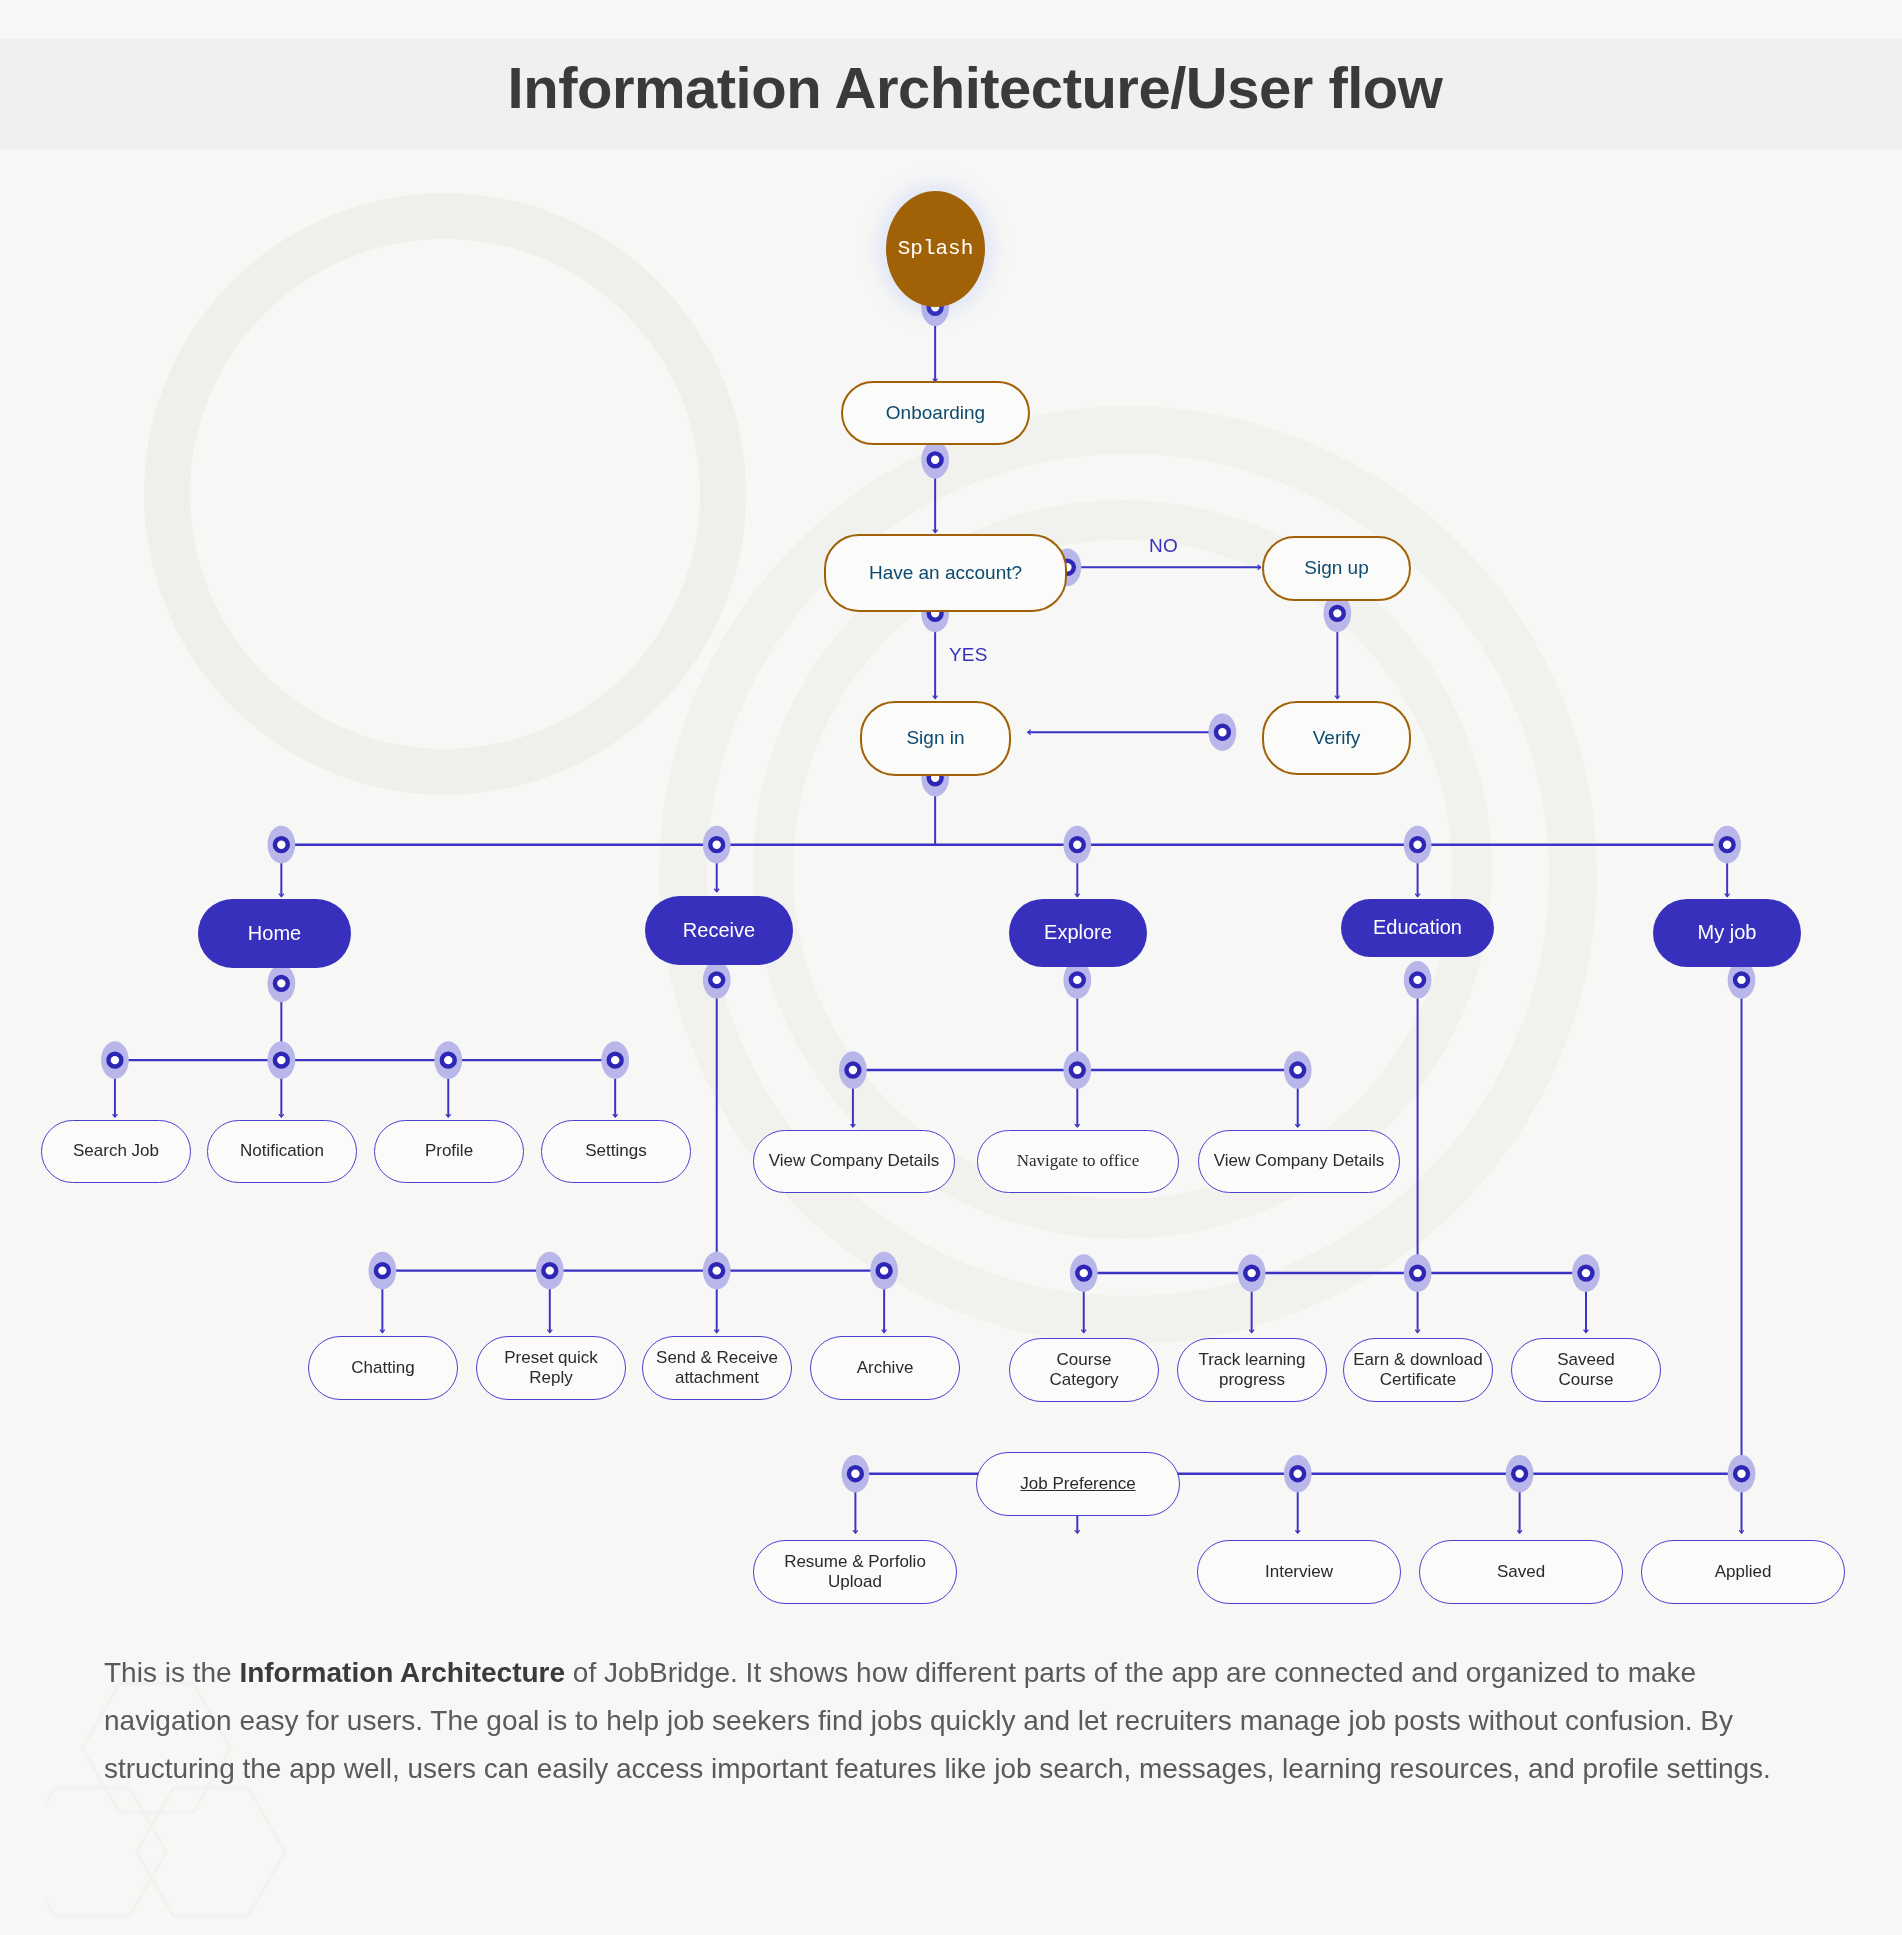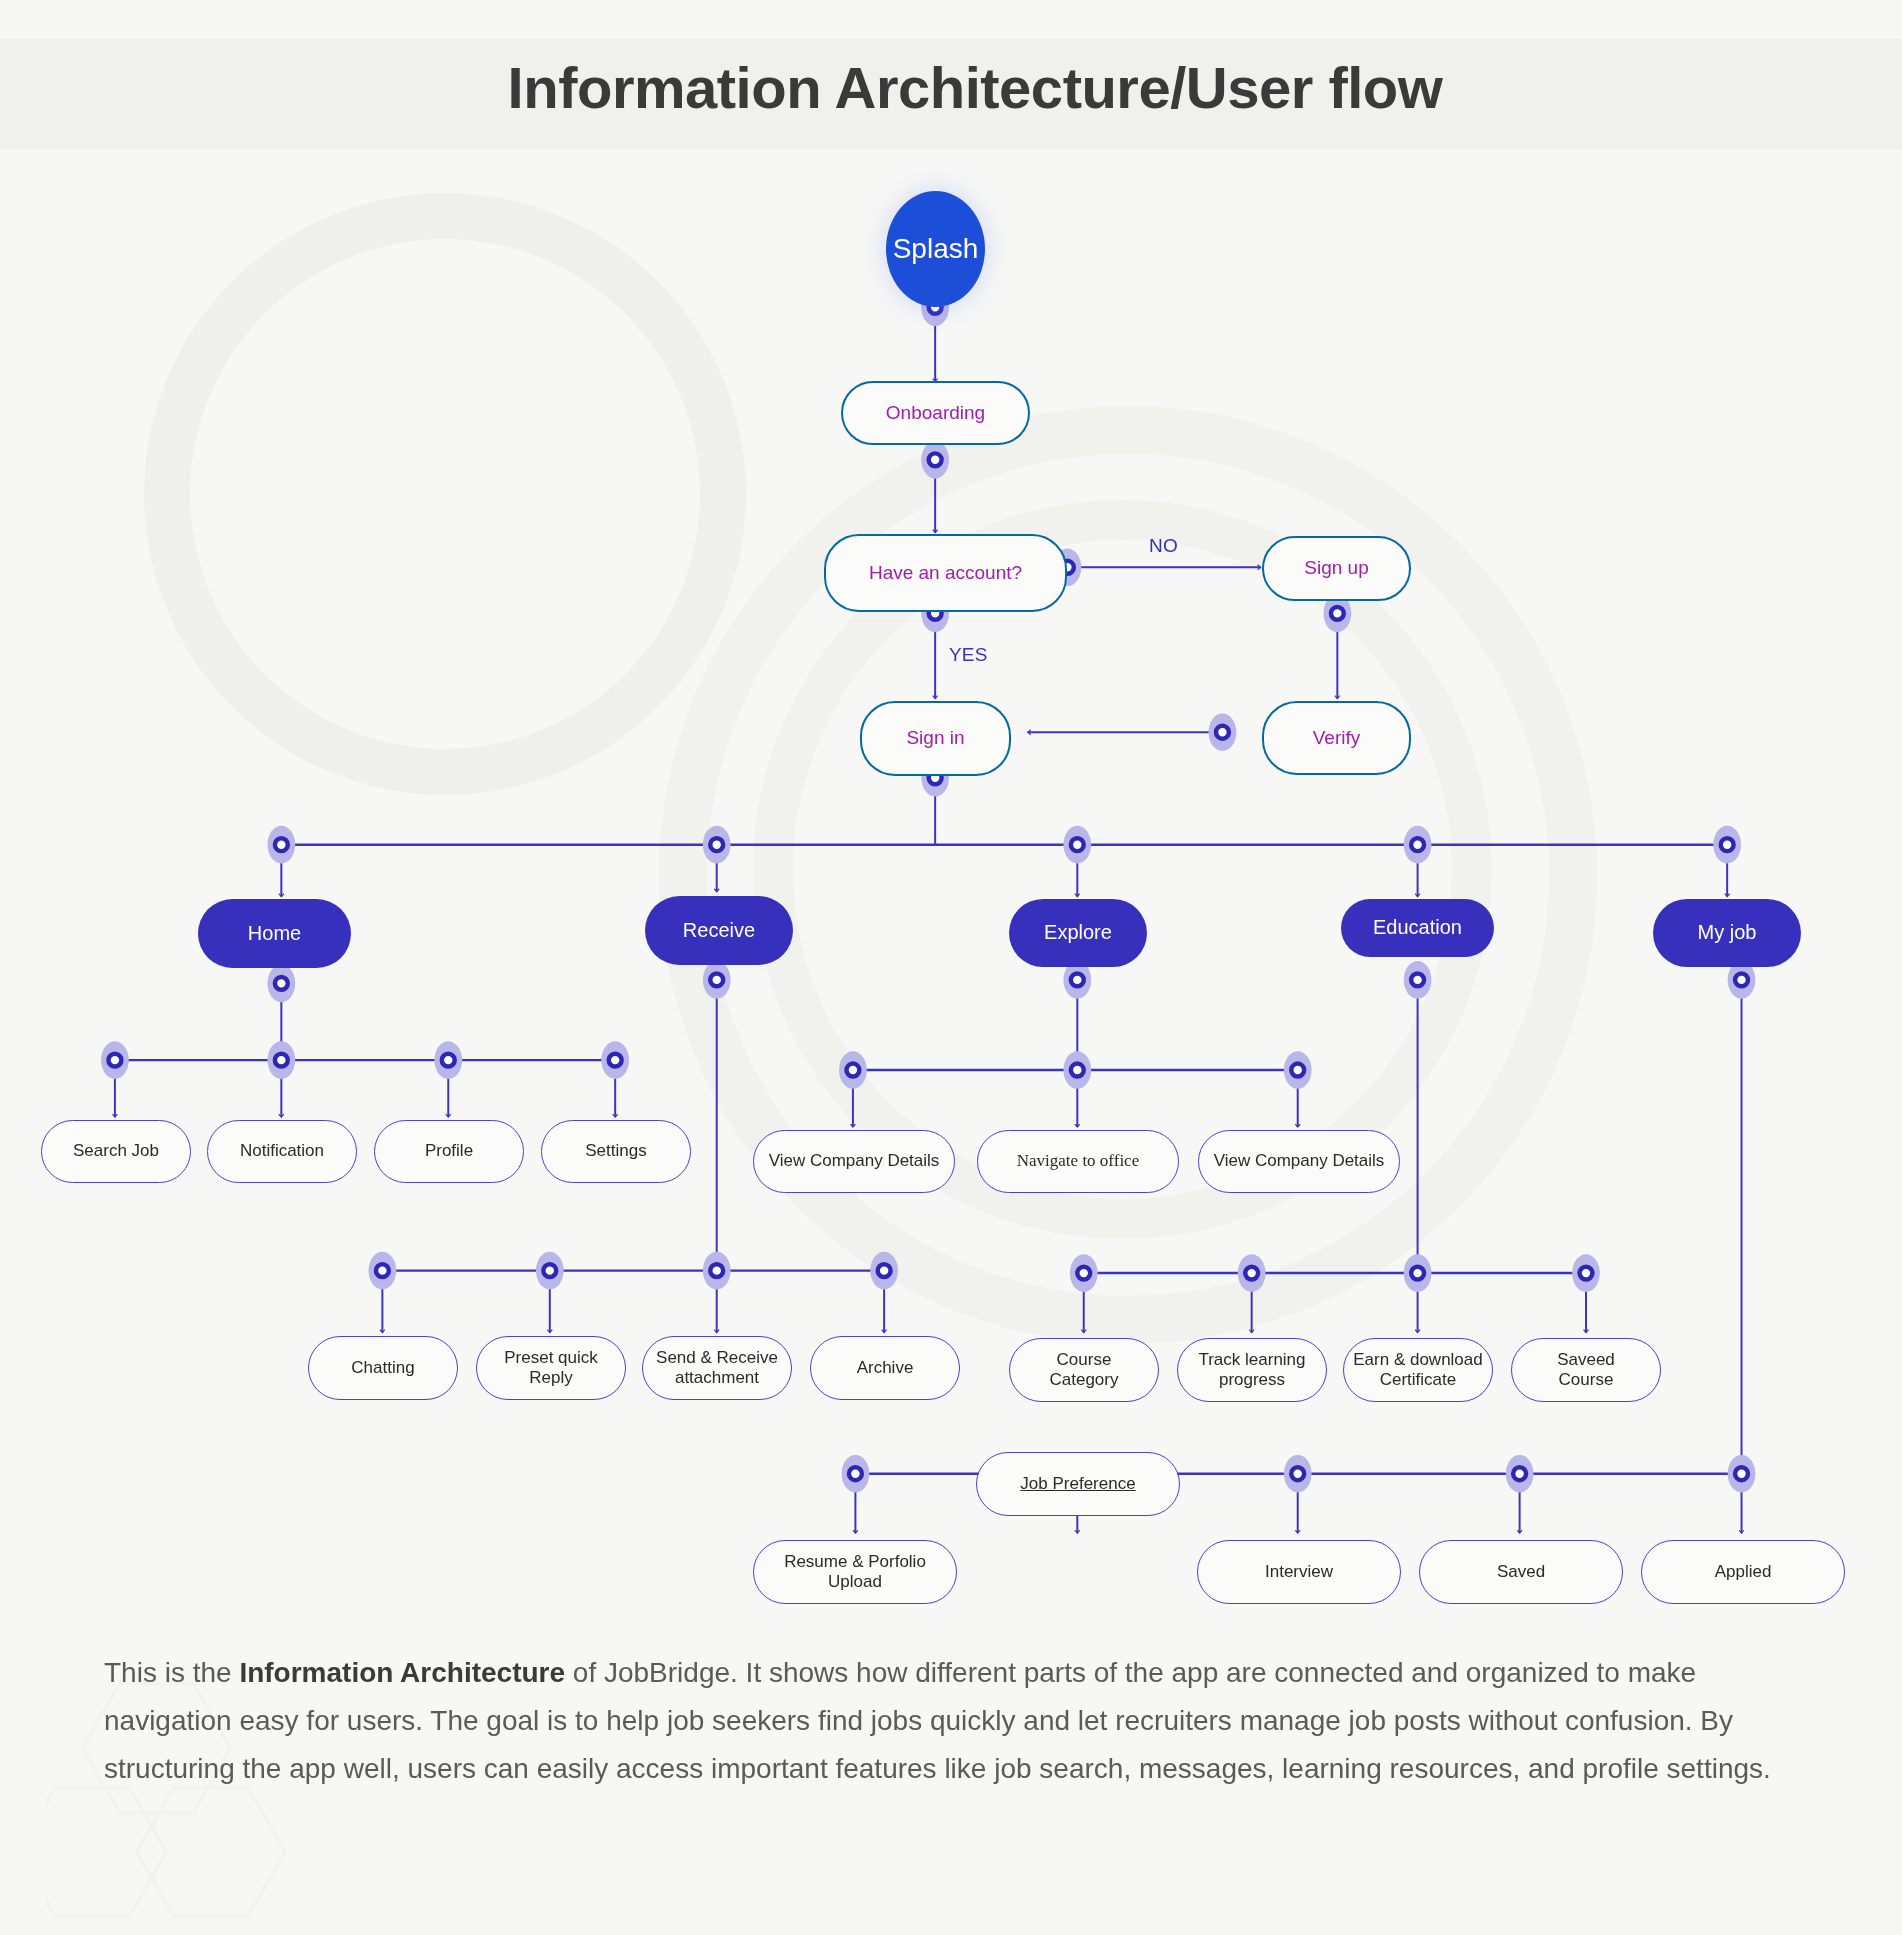--- a/index.html
+++ b/index.html
@@ -46,33 +46,34 @@
     position:absolute;
     display:flex;align-items:center;justify-content:center;
     text-align:center;
     box-sizing:border-box;
     line-height:1.18;
   }
   .node .lbl{display:block;white-space:pre-line;}
 
   .n-circle{
     border-radius:50%;
-    background:#1d4ed8;color:#ffffff;
-    font-size:28px;
+    background:#a16207;color:#ffffff;
+    font-size:21px;
     box-shadow:0 0 21px 5px rgba(120,150,255,.22);
+    font-family:Liberation Mono, monospace;
   }
   .n-filled{
     border-radius:35px;
     background:#3730bd;color:#ffffff;
     font-size:20px;
   }
   .n-outline-accent{
     border-radius:35px;
-    background:#fbfbfa;color:#a21caf;
-    border:2px solid #0369a1;
+    background:#fbfbfa;color:#0c4a6e;
+    border:2px solid #a16207;
     font-size:19px;
   }
   .n-outline{
     border-radius:35px;
     background:#fbfbfa;color:#2a2a2a;
     border:1.5px solid #4a42cf;
     font-size:17px;
   }
 
   .edge-label{

